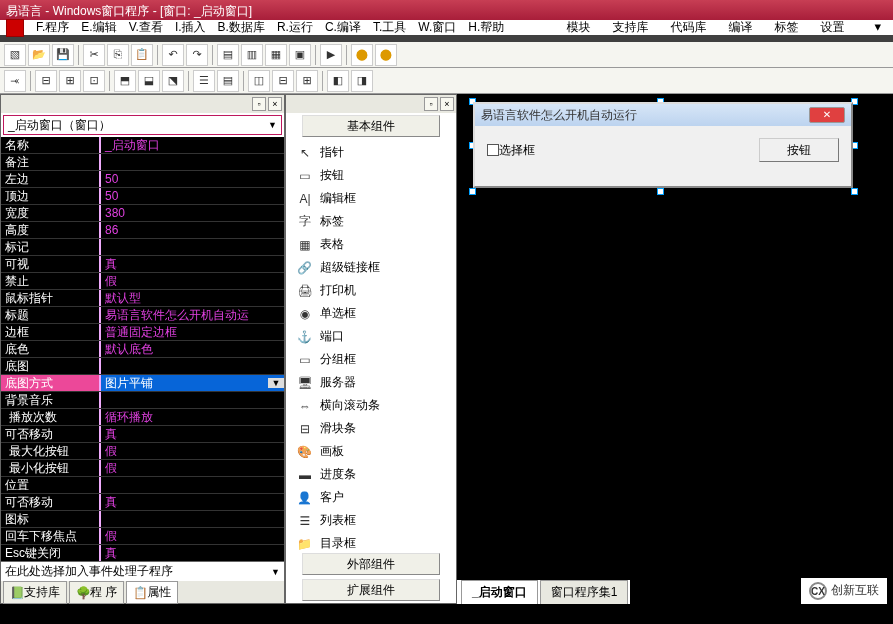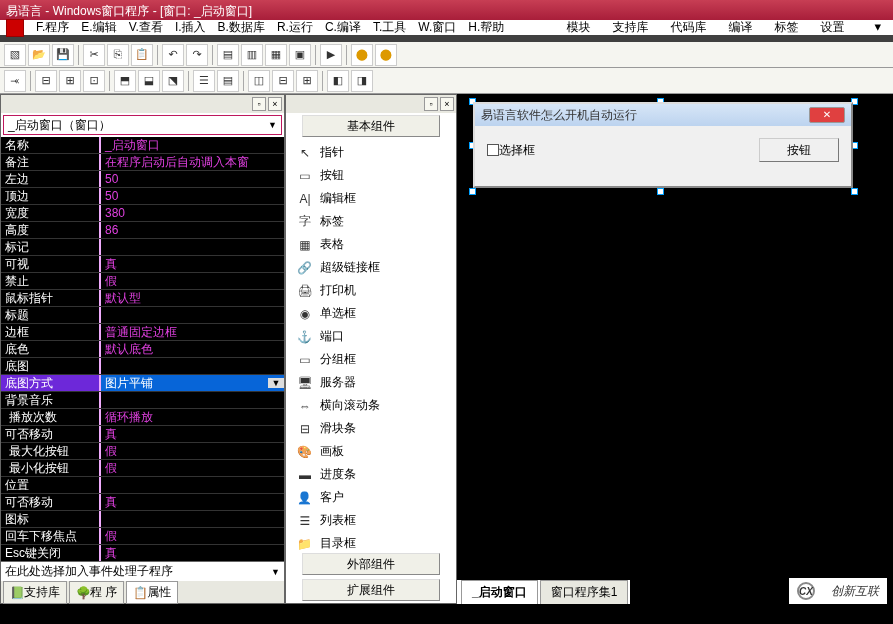--- a/index.html
+++ b/index.html
@@ -29,21 +29,21 @@
 .proppanel .hdr { height: 18px; background: #e8e8e0; display: flex; justify-content: flex-end; align-items: center; padding: 0 2px; gap: 2px; }
 .proppanel .hdr span { width: 14px; height: 14px; border: 1px solid #999; text-align: center; line-height: 12px; font-size: 9px; background: #f8f8f0; }
 .propdrop { height: 20px; background: #fff; border: 1px solid #be185d; margin: 2px; display: flex; align-items: center; padding: 0 4px; }
 .propdrop .arr { margin-left: auto; font-size: 9px; }
 .proptable { flex: 1; background: #000; overflow-y: auto; overflow-x: hidden; }
 .proprow { display: flex; height: 17px; border-bottom: 1px solid #333; }
 .proprow .key { width: 100px; background: #000; color: #fff; padding-left: 4px; display: flex; align-items: center; border-right: 2px solid #f0abfc; }
 .proprow .keyi { padding-left: 8px; }
 .proprow .val { flex: 1; color: #e040e0; padding-left: 4px; display: flex; align-items: center; }
 .proprow.sel { background: #0765d8; }
-.proprow.sel .key { background: #6d28d9; color: #fff; }
+.proprow.sel .key { background: #ec4899; color: #fff; }
 .proprow.sel .val { color: #fff; }
 .proprow .ddarr { margin-left: auto; background: #ddd; color: #000; width: 16px; text-align: center; font-size: 9px; }
 .propfoot { height: 20px; background: #fff; border-top: 1px solid #666; display: flex; align-items: center; padding: 0 4px; }
 .propfoot .arr { margin-left: auto; font-size: 9px; }
 .proptabs { height: 22px; background: #e8e8e0; display: flex; align-items: center; padding: 0 2px; gap: 2px; }
 .proptabs .ptab { padding: 2px 6px; border: 1px solid #999; background: #f0f0e8; display: flex; align-items: center; gap: 2px; }
 .proptabs .ptab.active { background: #fff; }
 .proptabs .ico { width: 12px; height: 12px; display: inline-block; }
 
 
@@ -65,21 +65,21 @@
 .formwin .chk { display: flex; align-items: center; }
 .formwin .chk .box { width: 12px; height: 12px; border: 1px solid #555; background: #fff; }
 .formwin .btn { width: 80px; height: 24px; border: 1px outset #ccc; background: #f0f0f0; text-align: center; line-height: 22px; }
 
 
 .btabs { height: 24px; background: #fff; position: absolute; left: 0; bottom: 0; display: flex; align-items: flex-end; padding-left: 4px; }
 .btab { padding: 3px 10px; border: 1px solid #999; background: #e8e8e0; border-bottom: none; margin-right: 2px; }
 .btab.active { background: #fff; font-weight: bold; }
 
 
-.wm { position: absolute; right: 6px; bottom: 0px; color: #333; background: #fff; padding: 4px 8px; display: flex; align-items: center; gap: 16px; font-size: 12px; font-style: italic; }
+.wm { position: absolute; right: 6px; bottom: 0px; color: #333; background: #fff; padding: 4px 8px; display: flex; align-items: flex-start; gap: 4px; font-size: 12px; }
 .wm .wico { width: 18px; height: 18px; border: 2px solid #888; border-radius: 50%; display: flex; align-items: center; justify-content: center; font-size: 10px; font-weight: bold; }
 
 ::-webkit-scrollbar { width: 16px; background: #e8e8e0; }
 ::-webkit-scrollbar-thumb { background: #c0c0b8; border: 1px solid #999; }
 ::-webkit-scrollbar-button { background: #e8e8e0; border: 1px solid #999; height: 16px; }
 </style>
 </head>
 <body>
 
 <div class="titlebar">
@@ -165,21 +165,20 @@
       <span>_启动窗口（窗口）</span>
       <span class="arr">▼</span>
     </div>
     <div class="proptable" id="proptable">
         <div class="proprow">
           <div class="key">名称</div>
           <div class="val">_启动窗口</div>
         </div>
         <div class="proprow">
           <div class="key">备注</div>
-          <div class="val">在程序启动后自动调入本窗</div>
         </div>
         <div class="proprow">
           <div class="key">左边</div>
           <div class="val">50</div>
         </div>
         <div class="proprow">
           <div class="key">顶边</div>
           <div class="val">50</div>
         </div>
         <div class="proprow">
@@ -201,20 +200,21 @@
         <div class="proprow">
           <div class="key">禁止</div>
           <div class="val">假</div>
         </div>
         <div class="proprow">
           <div class="key">鼠标指针</div>
           <div class="val">默认型</div>
         </div>
         <div class="proprow">
           <div class="key">标题</div>
+          <div class="val">易语言软件怎么开机自动运</div>
         </div>
         <div class="proprow">
           <div class="key">边框</div>
           <div class="val">普通固定边框</div>
         </div>
         <div class="proprow">
           <div class="key">底色</div>
           <div class="val">默认底色</div>
         </div>
         <div class="proprow">

